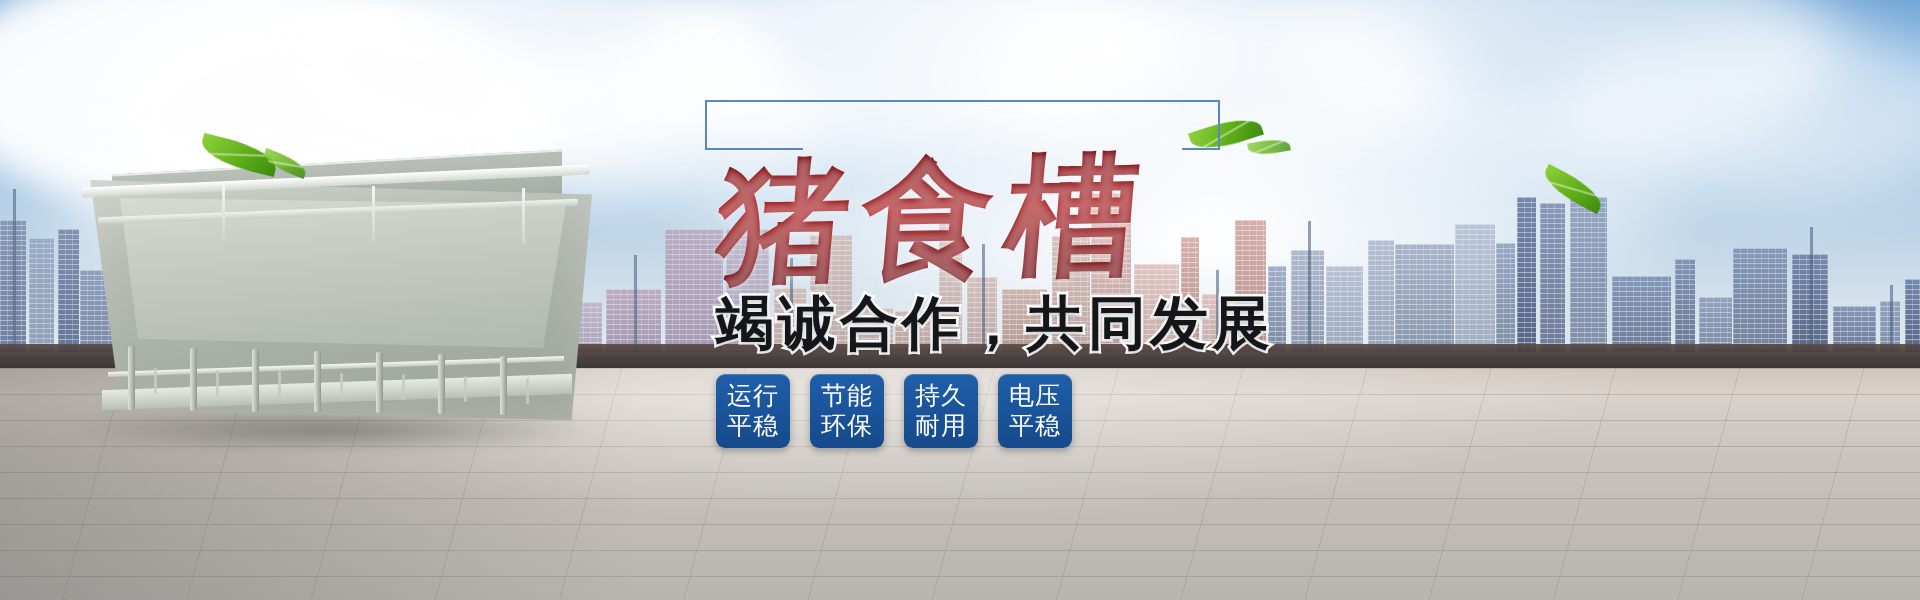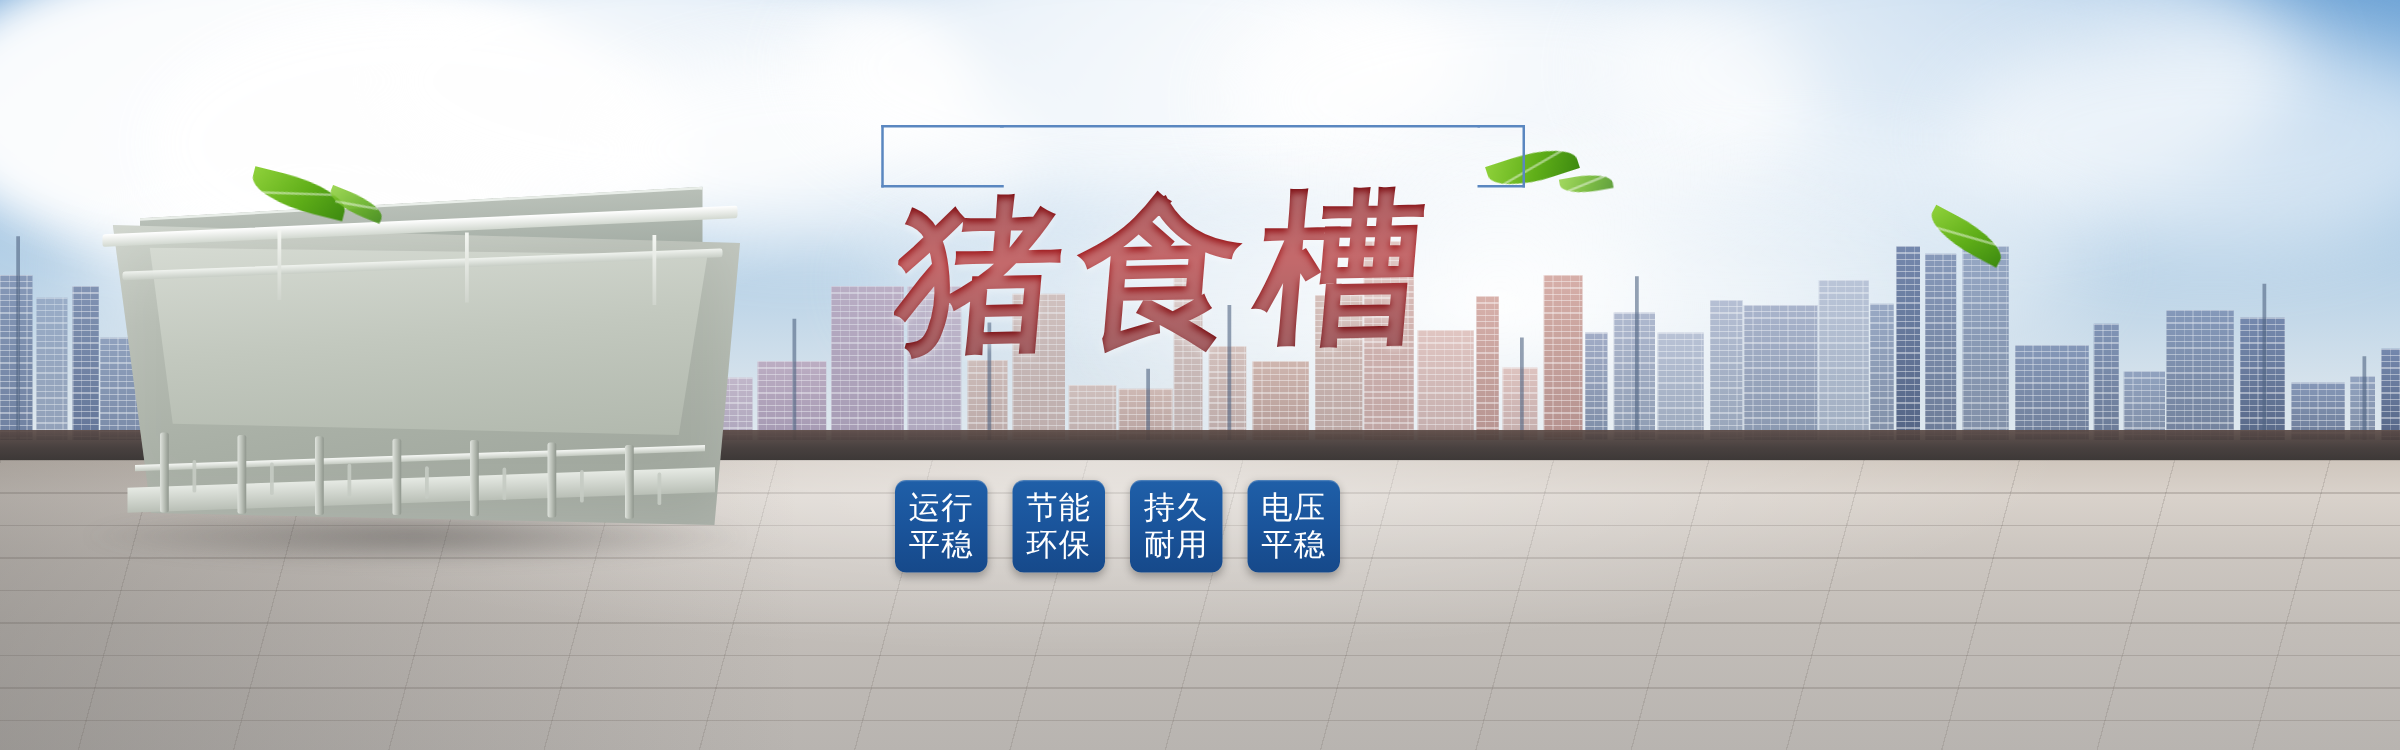--- a/index.html
+++ b/index.html
@@ -171,21 +171,21 @@
     position:absolute;left:16px;top:198px;
     font-size:58px;line-height:1;letter-spacing:4px;font-weight:700;
     font-family:"DejaVu Sans","Liberation Sans",sans-serif;
     color:#14161a;
     -webkit-text-stroke:5px #ffffff;
     paint-order:stroke fill;
     white-space:nowrap;
     text-shadow:0 2px 4px rgba(0,0,0,.22);
   }
 
-  .badges{position:absolute;left:16px;top:288px;display:flex;gap:20px;}
+  .badges{position:absolute;left:16px;top:278px;display:flex;gap:20px;}
   .badge{
     width:74px;height:74px;border-radius:9px;
     background:linear-gradient(180deg,#1f5fa8 0%,#1a549b 50%,#16498a 100%);
     box-shadow:0 3px 7px rgba(0,0,0,.28), inset 0 1px 0 rgba(255,255,255,.2);
     display:flex;flex-direction:column;align-items:center;justify-content:center;
     color:#ffffff;font-size:25px;line-height:1.2;letter-spacing:1px;
     font-family:"DejaVu Sans","Liberation Sans",sans-serif;
   }
   .badge span{display:block;}
 </style>
@@ -315,20 +315,21 @@
   <div class="copy">
 
     <div class="name-row">
       <div class="br-l"></div>
       <div class="br-top"></div>
       <div class="br-r"></div>
     </div>
 
     <div class="headline">猪食槽</div>
 
+    <div class="subline">竭诚合作，共同发展</div>
 
     <div class="badges" id="badges">
         <div class="badge">
           <span>运行</span>
           <span>平稳</span>
         </div>
         <div class="badge">
           <span>节能</span>
           <span>环保</span>
         </div>

